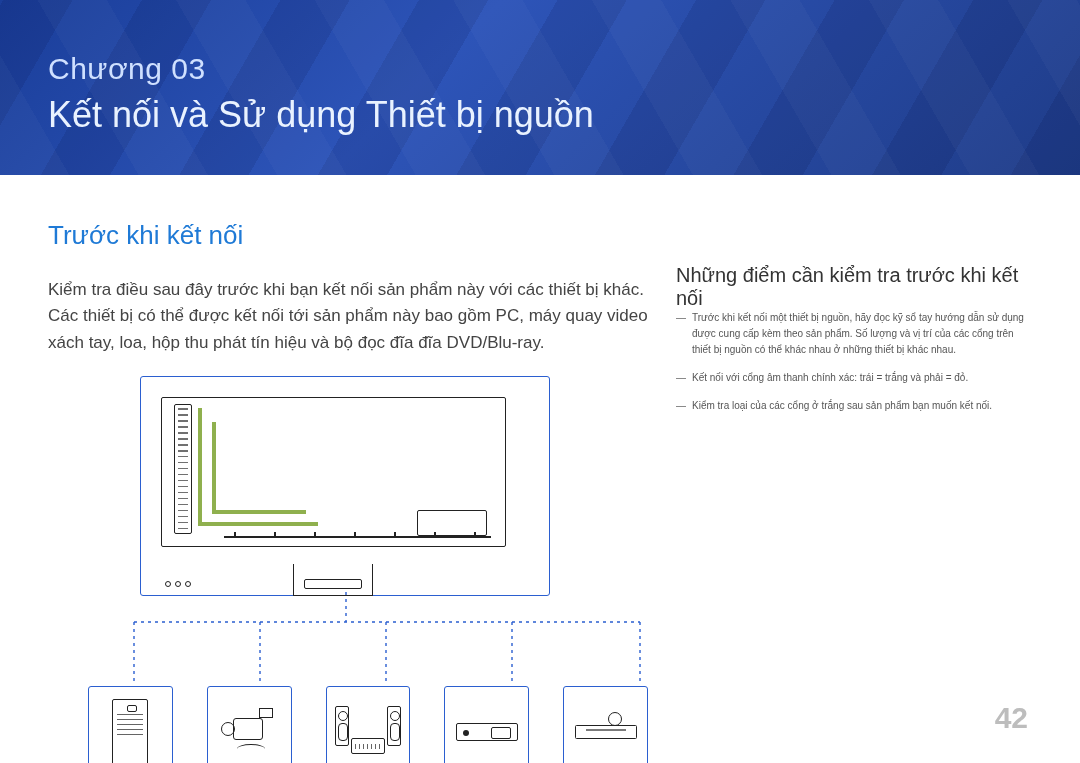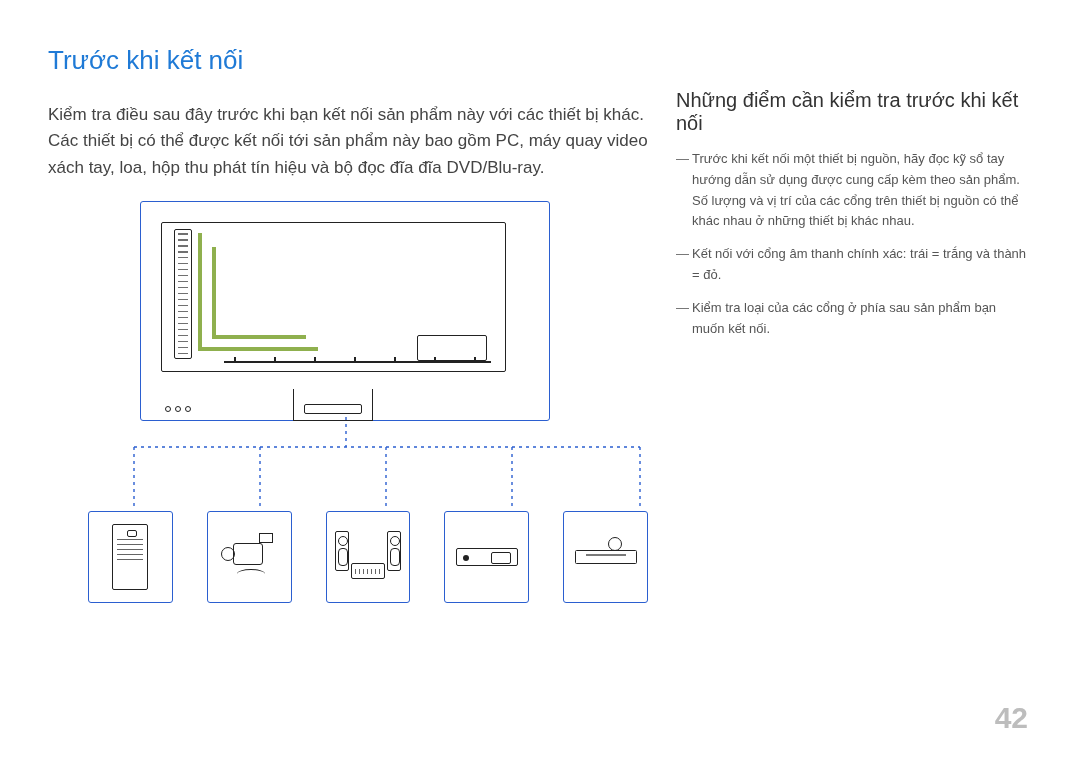--- a/index.html
+++ b/index.html
@@ -12,22 +12,22 @@
       repeating-linear-gradient(-60deg, rgba(0,0,40,0.18) 0 60px, rgba(0,0,0,0) 60px 120px);
     opacity: .55; }
   .hero-inner { position: relative; padding: 52px 0 0 48px; }
   .chapter-label { color: #cfe0ff; font-size: 30px; font-weight: 300; letter-spacing: .5px; }
   .chapter-title { color: #e9f2ff; font-size: 36px; font-weight: 300; margin-top: 8px; }
   .content { display: flex; padding: 45px 48px 0 48px; gap: 28px; }
   .left { width: 600px; }
   .right { flex: 1; padding-top: 44px; }
   .h2 { color: #1f7ad6; font-size: 26px; font-weight: 400; margin-bottom: 26px; }
   .body { font-size: 17px; line-height: 1.55; color: #444; }
-  .h3 { font-size: 20px; font-weight: 400; color: #333; margin-bottom: 14px; }
-  .small { font-size: 13px; line-height: 1.6; color: #555; }
+  .h3 { font-size: 20px; font-weight: 400; color: #333; }
+  .small { font-size: 10px; line-height: 1.6; color: #555; }
   .bullets .item { position: relative; padding-left: 16px; margin-bottom: 12px; }
   .bullets .item::before { content: "―"; position: absolute; left: 0; top: 0; color: #666; }
   .page-no { position: absolute; right: 52px; bottom: 28px; font-size: 30px; color: #bdbdbd; font-weight: 700; }
 
   
   .diagram { margin-top: 20px; }
   .tv-box { width: 410px; height: 220px; border: 1.5px solid #2b5fd0; border-radius: 3px; margin-left: 92px; position: relative; background: #fff; }
   .tv-board { position: absolute; left: 20px; top: 20px; width: 345px; height: 150px; border: 1.5px solid #222; border-radius: 2px; background: #fff; }
   .scale-track { position: absolute; left: 62px; right: 14px; bottom: 8px; height: 2px; background: #222; }
   .scale-tick { position: absolute; bottom: 8px; width: 1.5px; height: 6px; background: #222; }
@@ -71,20 +71,26 @@
   .ico-stb::after { content: ""; position: absolute; left: 6px; top: 6px; width: 6px; height: 6px; border-radius: 50%; background: #222; }
 
   .ico-dvd { width: 62px; height: 14px; border: 1.4px solid #222; border-radius: 1.5px; position: relative; }
   .ico-dvd::before { content: ""; position: absolute; left: 10px; right: 10px; top: 3px; height: 2px; background: #222; opacity: .6; }
   .ico-dvd .disc { position: absolute; right: 14px; top: -14px; width: 14px; height: 14px; border: 1.3px solid #222; border-radius: 50%; }
 </style>
 </head>
 <body>
 
 <div class="page">
+  <div class="hero">
+    <div class="hero-inner">
+      <div class="chapter-label">Chương 03</div>
+      <div class="chapter-title">Kết nối và Sử dụng Thiết bị nguồn</div>
+    </div>
+  </div>
 
   <div class="content">
     <div class="left">
       <div class="h2">Trước khi kết nối</div>
       <div class="body">Kiểm tra điều sau đây trước khi bạn kết nối sản phẩm này với các thiết bị khác. Các thiết bị có thể được kết nối tới sản phẩm này bao gồm PC, máy quay video xách tay, loa, hộp thu phát tín hiệu và bộ đọc đĩa đĩa DVD/Blu-ray.</div>
 
       <div class="diagram">
         <div class="tv-box">
           <div class="tv-board">
             <div class="fold1"></div>
@@ -150,20 +156,20 @@
               </div>
             </div>
         </div>
       </div>
     </div>
 
     <div class="right">
       <div class="h3">Những điểm cần kiểm tra trước khi kết nối</div>
       <div class="bullets small">
         <div class="item">Trước khi kết nối một thiết bị nguồn, hãy đọc kỹ sổ tay hướng dẫn sử dụng được cung cấp kèm theo sản phẩm. Số lượng và vị trí của các cổng trên thiết bị nguồn có thể khác nhau ở những thiết bị khác nhau.</div>
-        <div class="item">Kết nối với cổng âm thanh chính xác: trái = trắng và thành = đỏ.</div>
-        <div class="item">Kiểm tra loại của các cổng ở phía sau sản phẩm bạn muốn kết nối.</div>
+        <div class="item">Kết nối với cổng âm thanh chính xác: trái = trắng và phải = đỏ.</div>
+        <div class="item">Kiểm tra loại của các cổng ở trắng sau sản phẩm bạn muốn kết nối.</div>
       </div>
     </div>
   </div>
 
   <div class="page-no">42</div>
 </div>
 
 </body></html>

